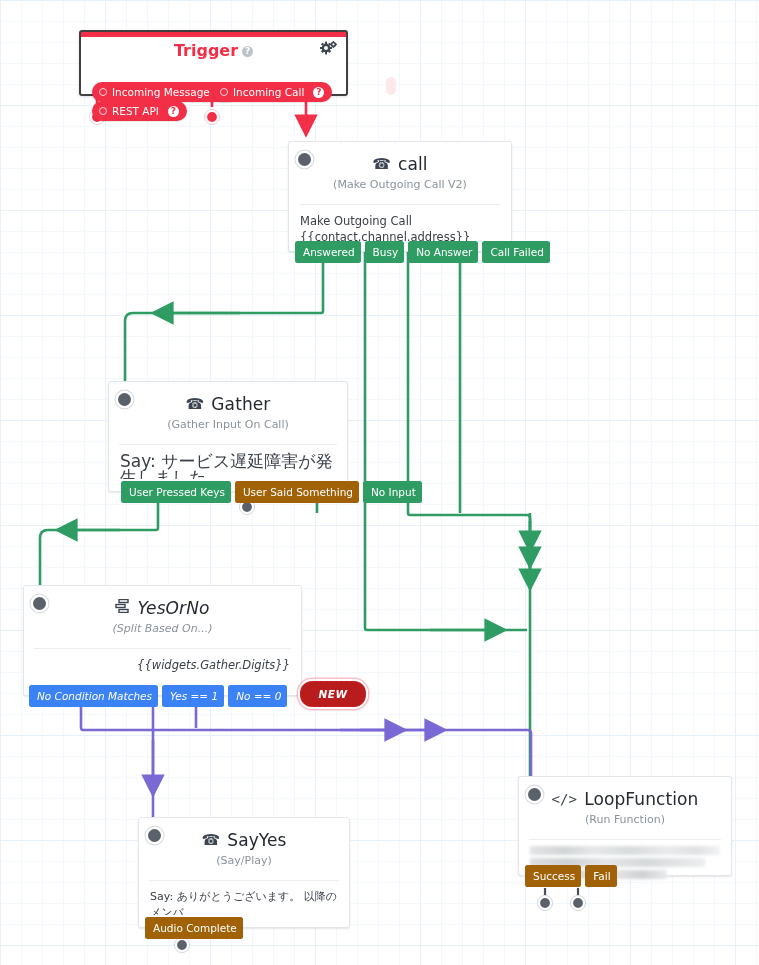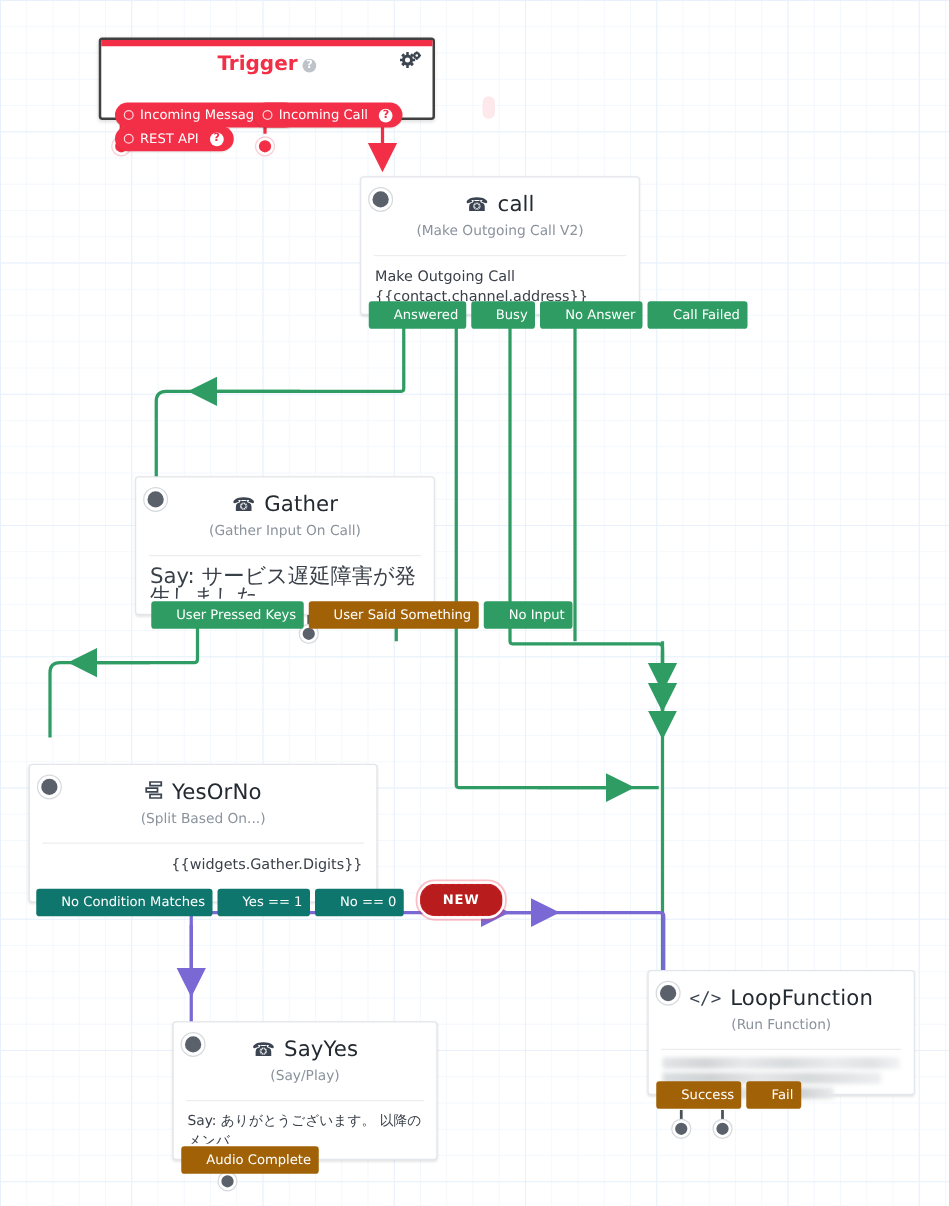--- a/index.html
+++ b/index.html
@@ -40,26 +40,26 @@
   .node .body.center { text-align:right; }
   .indot {
     position:absolute; left:9px; top:11px; width:13px; height:13px;
     border-radius:50%; background:#5b616b;
     box-shadow:0 0 0 2.5px #ffffff, 0 0 0 3.5px #d6dade;
   }
 
   
   .pills { position:absolute; left:6px; bottom:-12px; display:flex; gap:4px; align-items:flex-end; }
   .pill {
-    font-size:10.5px; line-height:1; color:#ffffff; padding:6px 6px 6px 20px;
+    font-size:10.5px; line-height:1; color:#ffffff; padding:6px 6px 6px 8px;
     border-radius:2.5px; white-space:nowrap; font-weight:400;
   }
   .pill.green { background:#2e9c63; }
   .pill.gray  { background:#a16207; }
-  .pill.purple{ background:#0f766e; }
+  .pill.purple{ background:#3b82f6; }
   .newbtn {
     margin-left:9px; background:#b91c1c; color:#fff; font-size:10.5px; font-weight:700;
     letter-spacing:.6px; border-radius:12px; padding:6px 17px;
     border:1.5px dashed rgba(242,47,70,.45); outline:2px solid rgba(255,255,255,.0);
     box-shadow:0 0 0 2px #fff, 0 0 0 3.5px rgba(242,47,70,.30);
   }
 
   
   #trigger {
     position:absolute; left:79px; top:30px; width:269px; height:66px;
@@ -195,21 +195,21 @@
     <div class="tpill" style="left:11px; top:50px;">
       <span class="circ"></span>
       <span>Incoming Message</span>
       <span class="qmark">?</span>
     </div>
     <div class="tpill" style="left:11px; top:69px;">
       <span class="circ"></span>
       <span>REST API</span>
       <span class="qmark">?</span>
     </div>
-    <div class="tpill" style="left:122px; top:50px;text-align:right;">
+    <div class="tpill" style="left:132px; top:50px;text-align:right;">
       <span class="circ"></span>
       <span>Incoming Call</span>
       <span class="qmark">?</span>
     </div>
     <div style="position:absolute;left:305px;top:45px;width:10px;height:18px;border-radius:5px;background:#fde8eb;"></div>
   </div>
 
   <div class="node" id="n-call" style="left:288px; top:141px; width:224px; height:111px;">
     <div class="indot"></div>
     <div class="hdr">
@@ -243,21 +243,21 @@
     <div class="body" style="white-space:pre-line; height:34px; font-size:17px;">Say: サービス遅延障害が発生しました。
 Slack上で呼びかけてください。 あなたは対
 応可能ですか。対応可能な場合は1を、</div>
     <div class="pills" style="left:12px;">
       <div class="pill green">User Pressed Keys</div>
       <div class="pill gray">User Said Something</div>
       <div class="pill green">No Input</div>
     </div>
   </div>
 
-  <div class="node" id="n-yesorno" style="left:23px; top:611px; width:279px; height:111px;">
+  <div class="node" id="n-yesorno" style="left:23px; top:585px; width:279px; height:111px;font-style:italic;">
     <div class="indot"></div>
     <div class="hdr">
       <div class="title">
         <span class="ic">
           <svg width="15" height="14" viewBox="0 0 15 14">
             <rect x="4" y="0.5" width="9" height="3" fill="none" stroke="#3b4450" stroke-width="1.4"></rect>
             <rect x="1" y="5.5" width="9" height="3" fill="none" stroke="#3b4450" stroke-width="1.4"></rect>
             <rect x="4" y="10.5" width="9" height="3" fill="none" stroke="#3b4450" stroke-width="1.4"></rect>
           </svg>
         </span>

